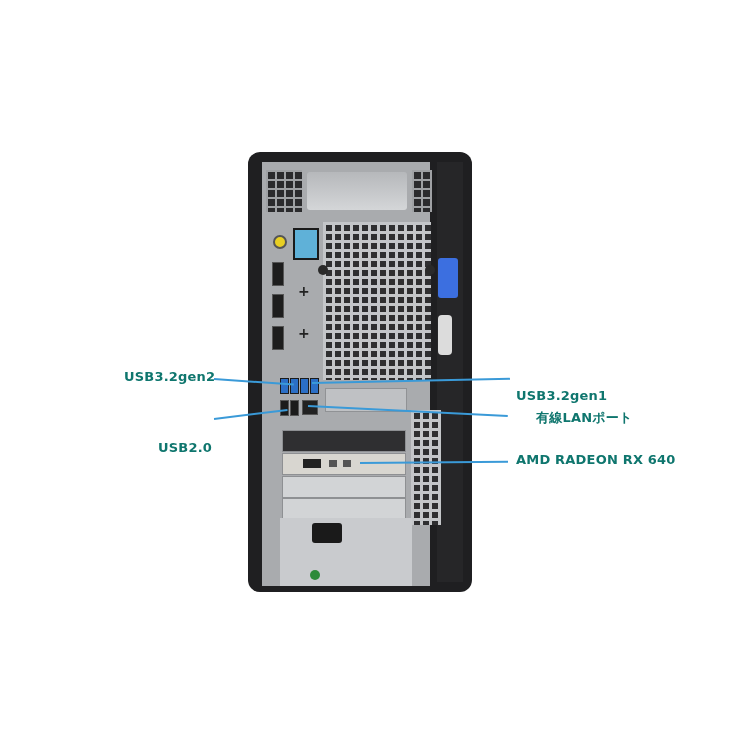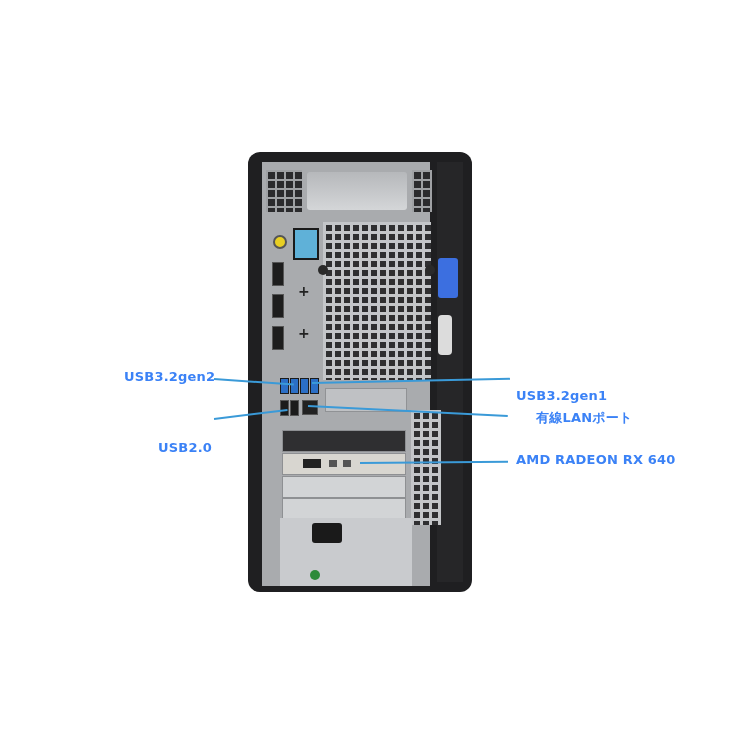--- a/index.html
+++ b/index.html
@@ -1,18 +1,18 @@
 <!DOCTYPE html>
 <html><head>
 <meta charset="utf-8">
 <style>
   html,body{margin:0;padding:0;background:#ffffff;}
   body{width:750px;height:750px;position:relative;overflow:hidden;font-family:"DejaVu Sans","Liberation Sans",sans-serif;}
   .abs{position:absolute;}
-  .label{position:absolute;color:#3b82f6;font-weight:bold;font-size:13px;white-space:nowrap;letter-spacing:0.2px;}
+  .label{position:absolute;color:#0f766e;font-weight:bold;font-size:13px;white-space:nowrap;letter-spacing:0.2px;}
   .line{position:absolute;height:1.5px;background:#3a9ad8;transform-origin:0 50%;}
   .chassis{left:248px;top:152px;width:224px;height:440px;background:#1f1f21;border-radius:12px;}
   .panel{left:262px;top:162px;width:168px;height:424px;background:#a9abae;}
   .grid{background-color:#2b2b2d;background-image:linear-gradient(90deg,#9fa1a4 2px,transparent 2px),linear-gradient(#9fa1a4 2px,transparent 2px);background-size:9px 9px;}
   .grid-light{background-color:#2f2f31;background-image:linear-gradient(90deg,#c4c6c9 3px,transparent 3px),linear-gradient(#c4c6c9 3px,transparent 3px);background-size:9px 9px;}
   .handle{left:307px;top:172px;width:100px;height:38px;background:linear-gradient(#b6b8bb,#d4d6d8);border-radius:3px;}
   .port-usb3{position:absolute;width:7px;height:14px;background:#2b6fc7;border:1px solid #1b1b1b;}
   .port-usb2{position:absolute;width:7px;height:14px;background:#1b1b1b;border:1px solid #555;}
   .lan{position:absolute;width:14px;height:13px;background:#222;border:1px solid #555;}
   .dp{position:absolute;width:10px;height:22px;background:#1d1d1d;border:1px solid #555;}

